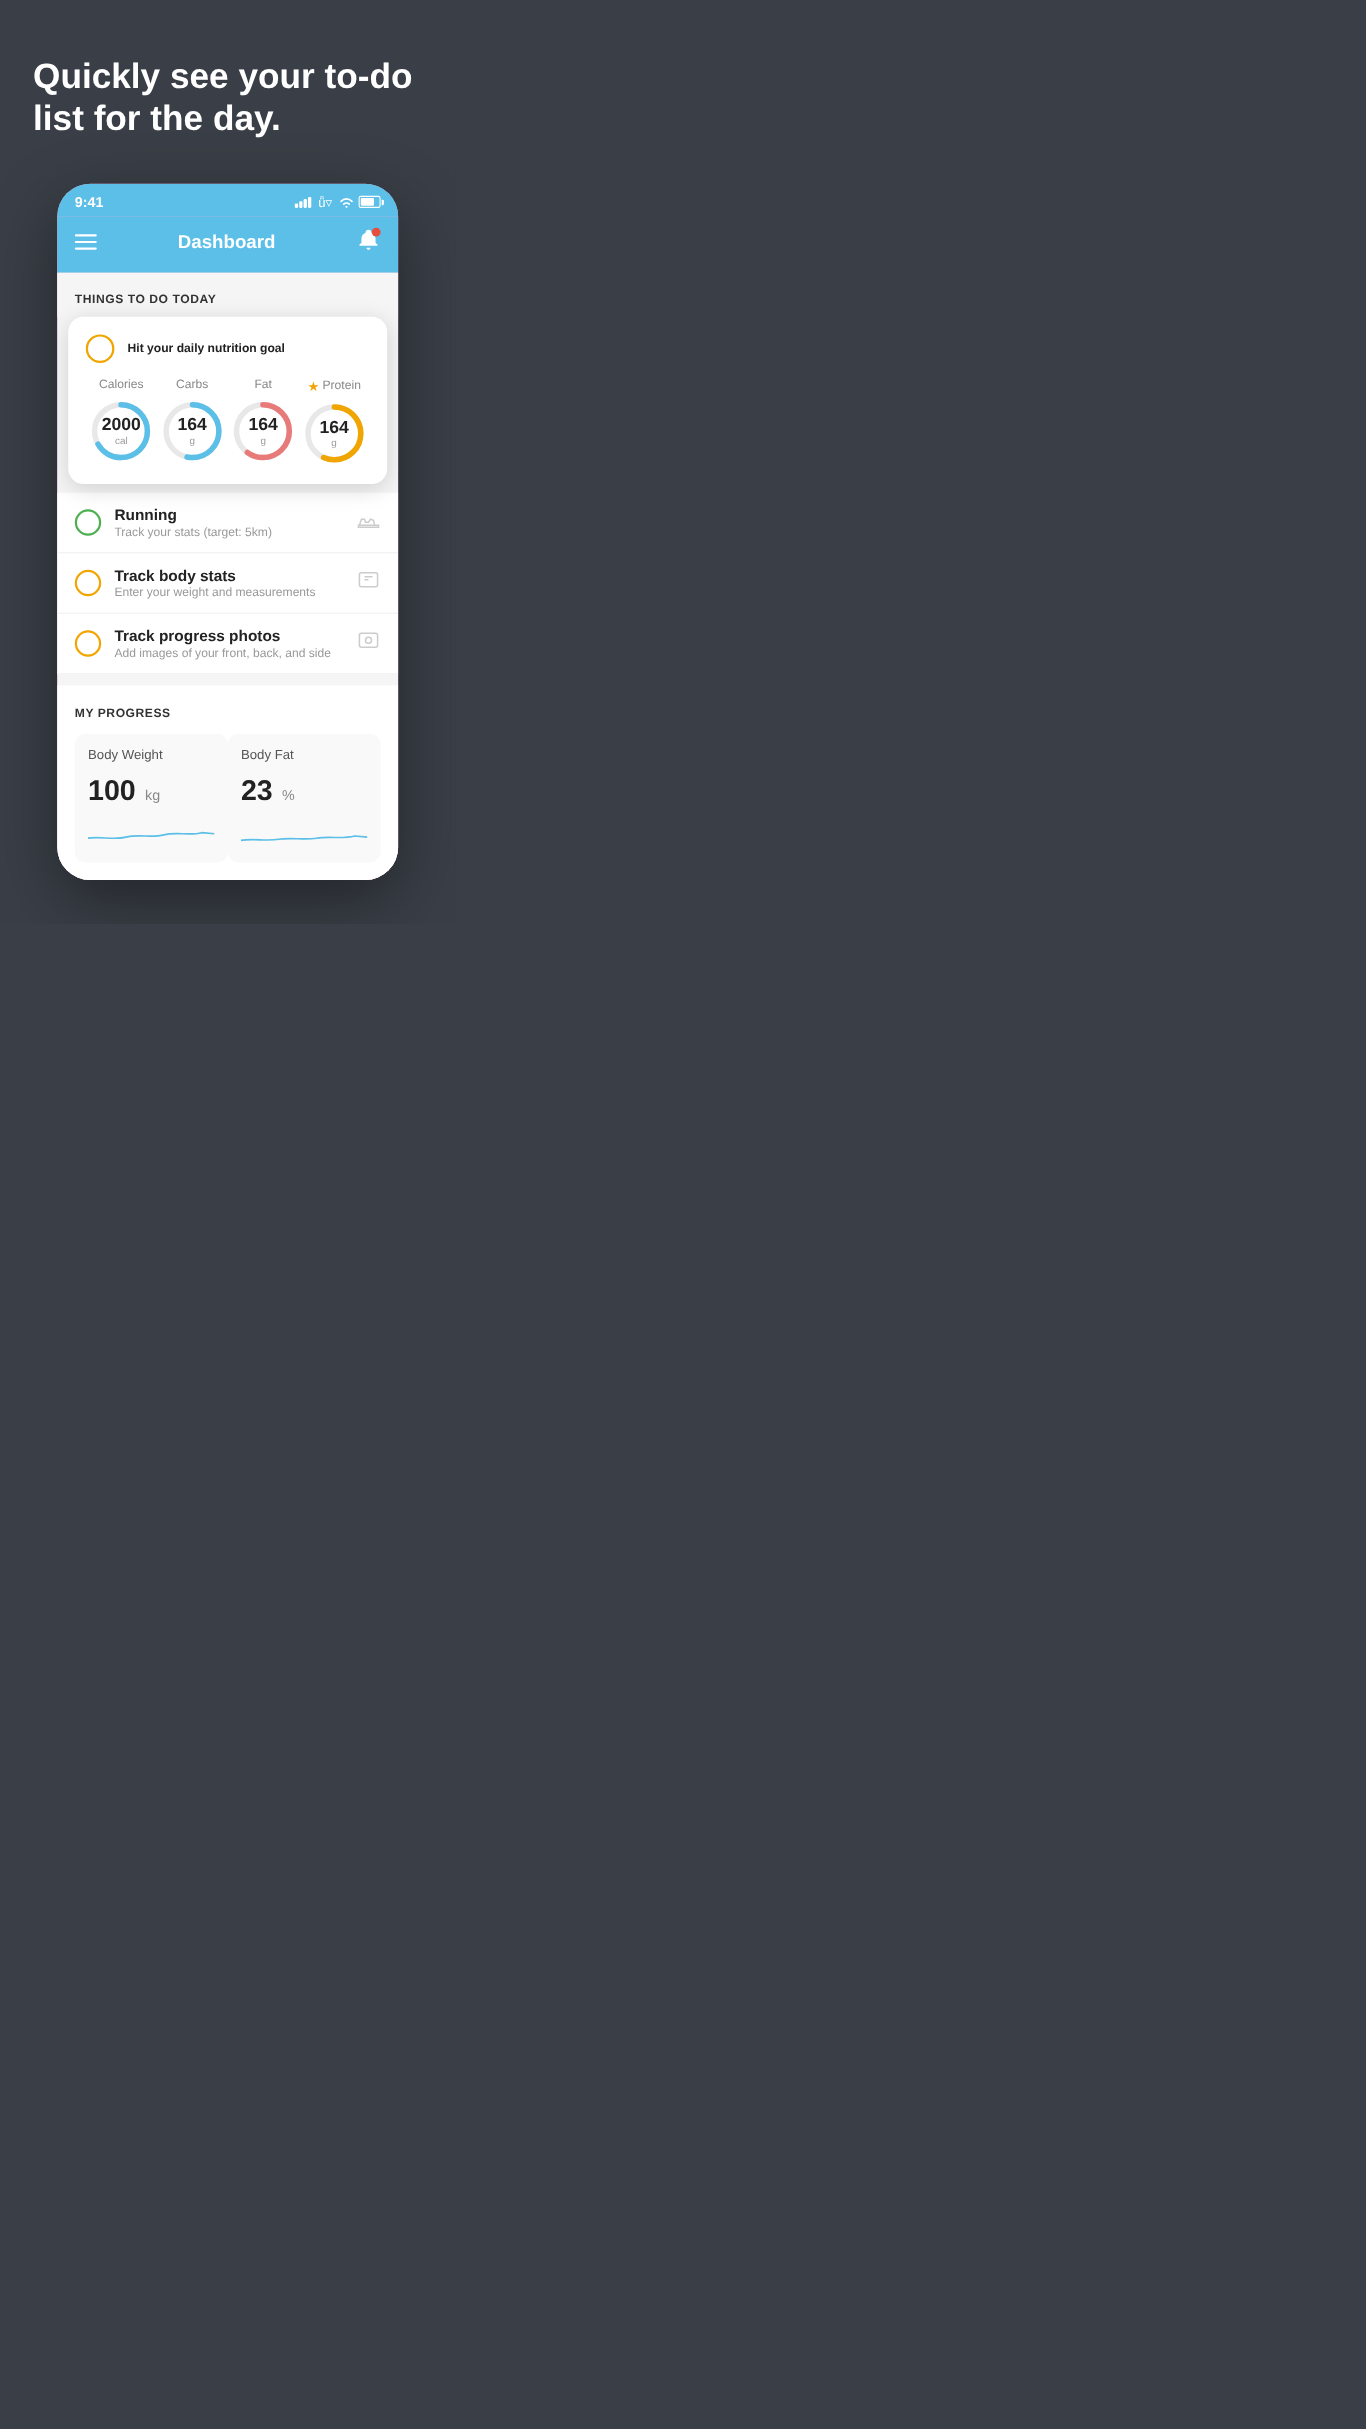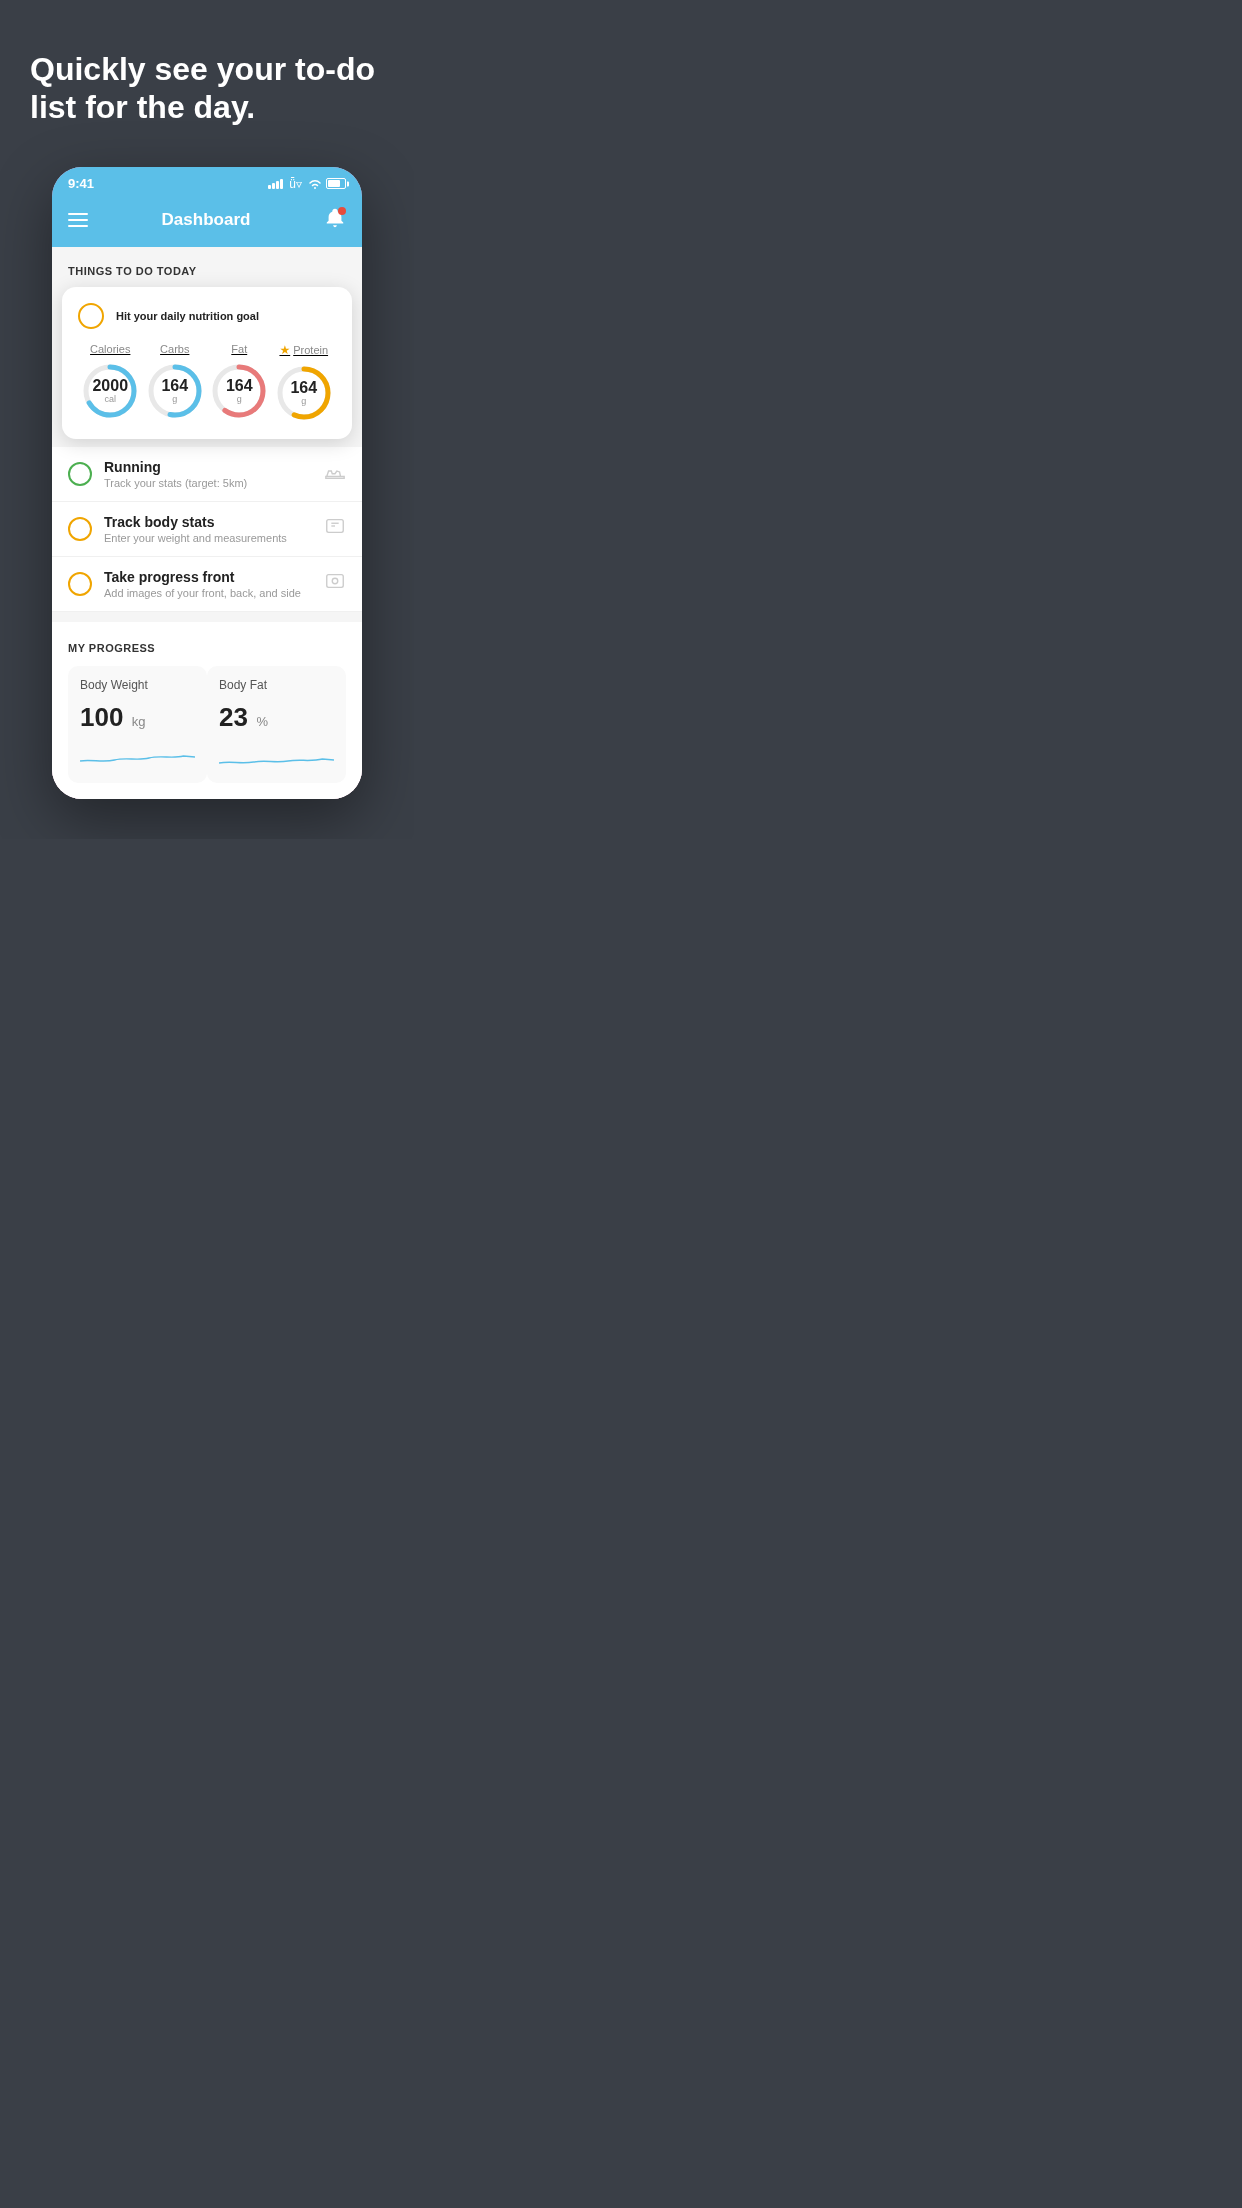--- a/index.html
+++ b/index.html
@@ -200,21 +200,20 @@
       font-size: 11px;
       font-weight: 600;
       color: #222222;
       text-align: right;
     }
 
     .nutrition-circles {
       display: flex;
       justify-content: space-around;
       align-items: flex-start;
-      text-decoration: underline;
     }
 
     .nutrition-item {
       display: flex;
       flex-direction: column;
       align-items: center;
       gap: 6px;
     }
 
     .nutrition-label {
@@ -540,21 +539,21 @@
                 <rect x="3" y="5" width="18" height="14" rx="2"></rect>
                 <line x1="8" y1="9" x2="16" y2="9"></line>
                 <line x1="8" y1="12" x2="12" y2="12"></line>
               </svg>
             </div>
           </div>
 
           <div class="todo-item">
             <div class="todo-circle yellow"></div>
             <div class="todo-text">
-              <div class="todo-title">Take progress front</div>
+              <div class="todo-title">Track progress photos</div>
               <div class="todo-subtitle">Add images of your front, back, and side</div>
             </div>
             <div class="todo-icon">
               <svg width="22" height="22" viewBox="0 0 24 24" fill="none" stroke="#cccccc" stroke-width="1.5">
                 <rect x="3" y="5" width="18" height="14" rx="2"></rect>
                 <circle cx="12" cy="12" r="3"></circle>
               </svg>
             </div>
           </div>
         </div>

